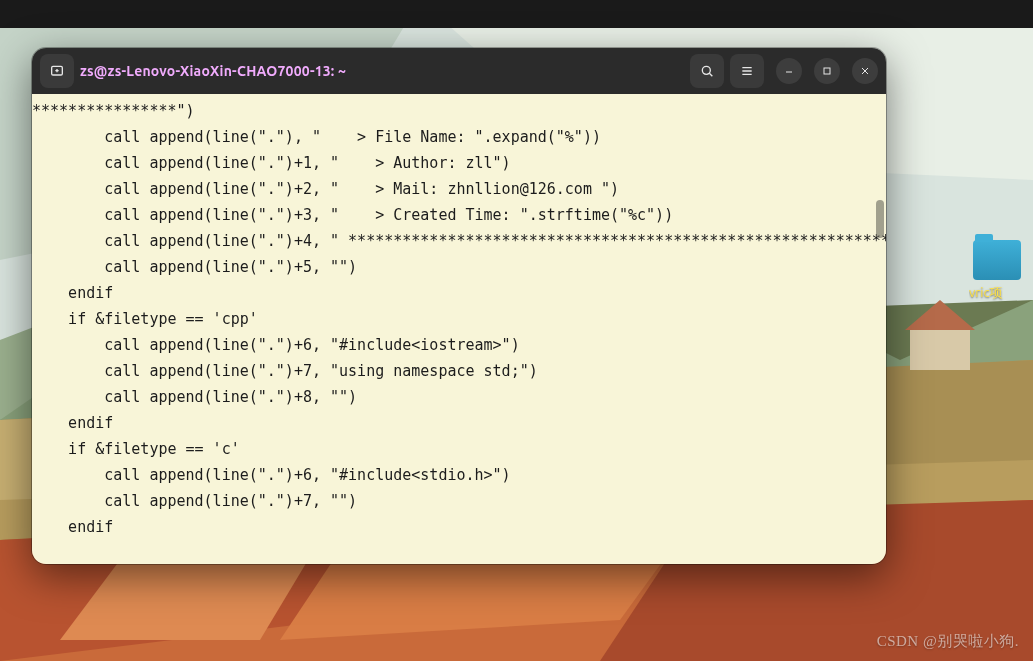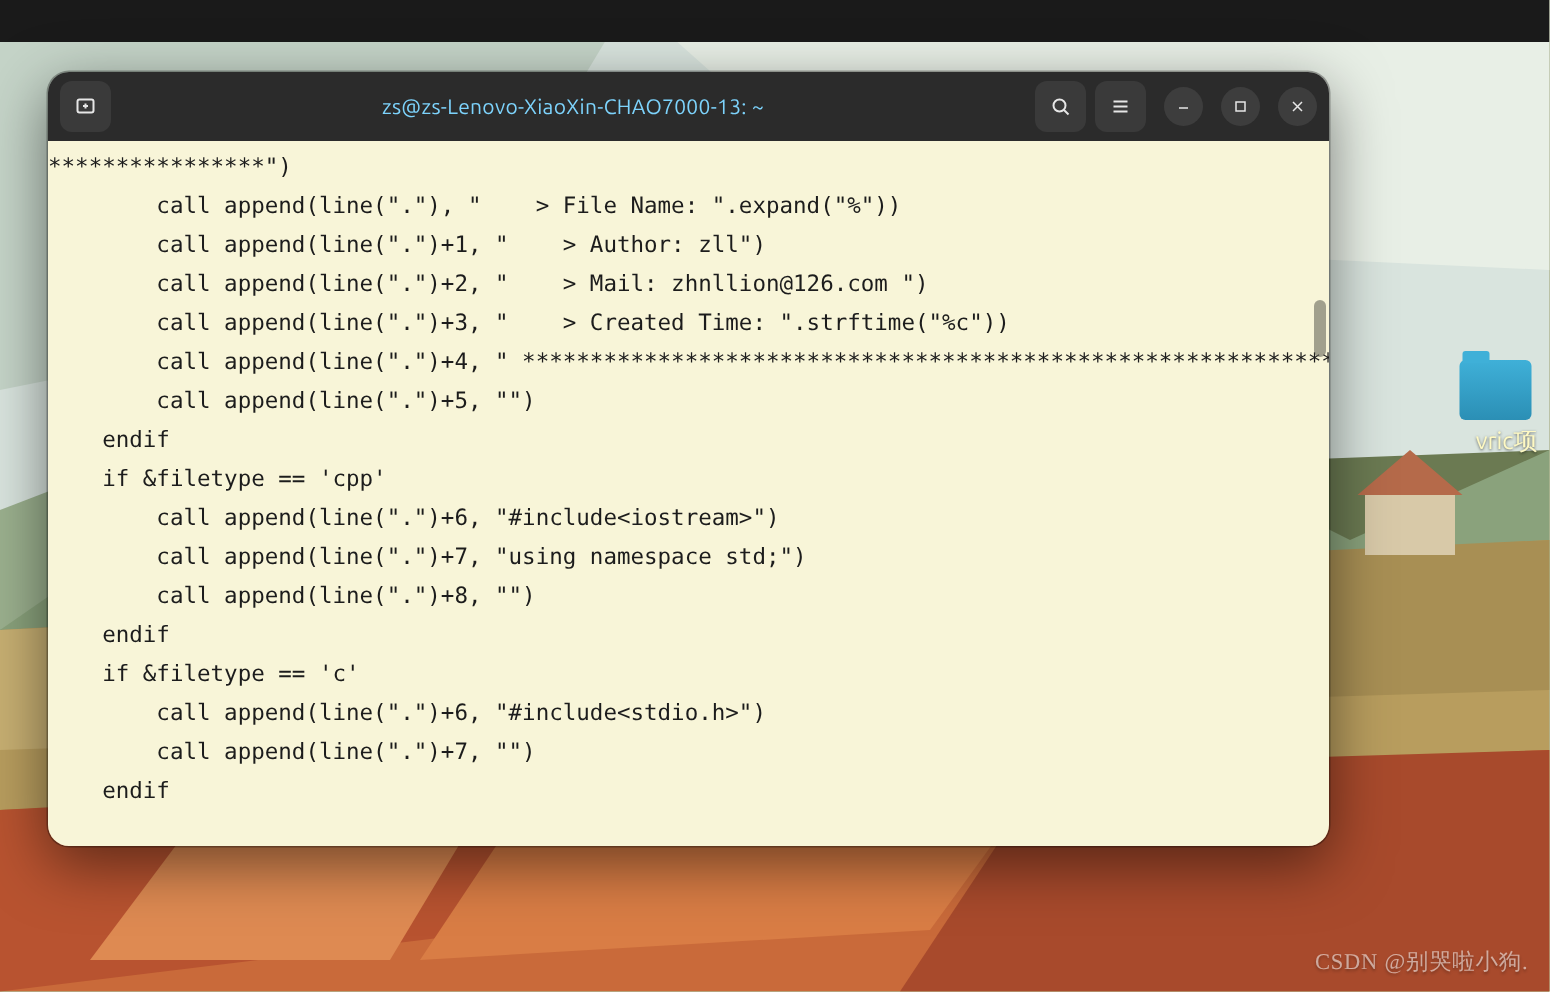--- a/index.html
+++ b/index.html
@@ -23,23 +23,23 @@
       top: 0; left: 0; right: 0;
       height: 28px;
       background: #1a1a1a;
       z-index: 5;
     }
     .desktop-icon {
       position: absolute;
       right: 8px;
       top: 240px;
       width: 56px;
-      text-align: right;
-      color: #fef9c3;
-      font-size: 16px;
+      text-align: left;
+      color: #fde047;
+      font-size: 13px;
       z-index: 4;
       text-shadow: 0 1px 2px rgba(0,0,0,.6);
     }
     .desktop-icon .folder {
       width: 48px; height: 40px;
       margin: 0 auto 4px;
       background: linear-gradient(#3fb0d8,#2b8fb5);
       border-radius: 4px;
       position: relative;
     }
@@ -89,24 +89,24 @@
     .tb-btn.circle {
       width: 26px; height: 26px;
       border-radius: 50%;
       background: #3d3d3d;
       margin-left: 6px;
     }
     .tb-btn svg { width: 16px; height: 16px; stroke: #e6e6e6; fill: none; stroke-width: 2; }
     .tb-btn.circle svg { width: 12px; height: 12px; }
     .tb-title {
       flex: 1;
-      text-align: center;
+      text-align: left;
       font-size: 14px;
-      font-weight: 400;
-      color: #7dd3fc;
+      font-weight: 700;
+      color: #f0abfc;
       letter-spacing: .2px;
     }
     .terminal-body {
       flex: 1;
       background: #f8f5d8;
       position: relative;
       overflow: hidden;
     }
     .terminal-content {
       font-family: "DejaVu Sans Mono", "Menlo", "Consolas", monospace;

